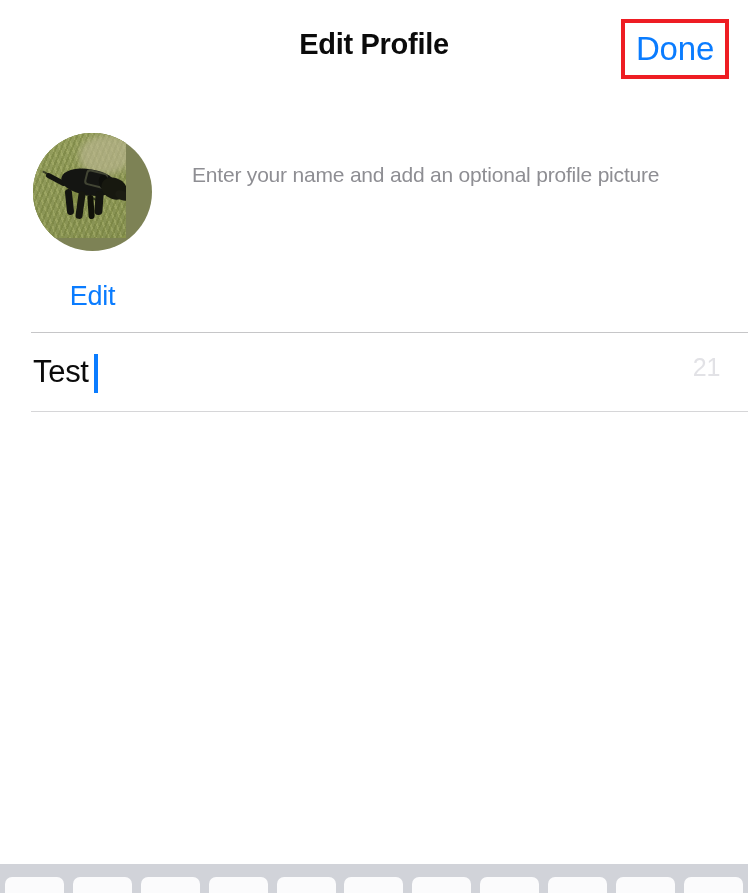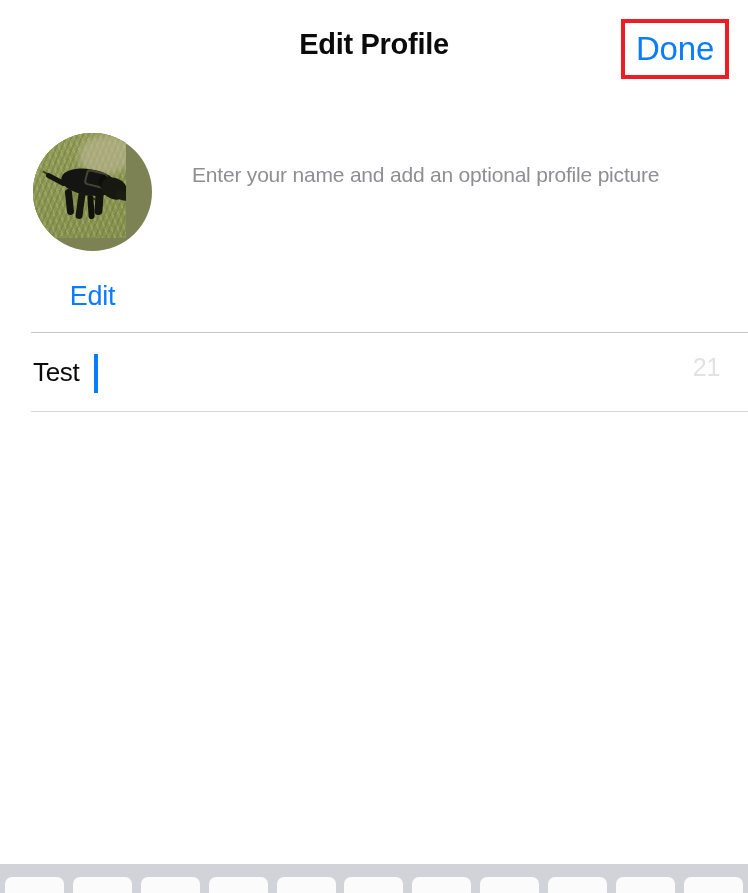--- a/index.html
+++ b/index.html
@@ -251,21 +251,21 @@
   .name-input {
     position: absolute;
     left: 33px;
     top: 19px;
     width: 560px;
     height: 40px;
     border: none;
     outline: none;
     background: transparent;
     font-family: "Liberation Sans", sans-serif;
-    font-size: 26px;
+    font-size: 31px;
     color: #0b0b0b;
     letter-spacing: -0.3px;
     padding: 0;
     caret-color: #0a7cff;
   }
   .caret {
     position: absolute;
     left: 94px;
     top: 21px;
     width: 4px;

